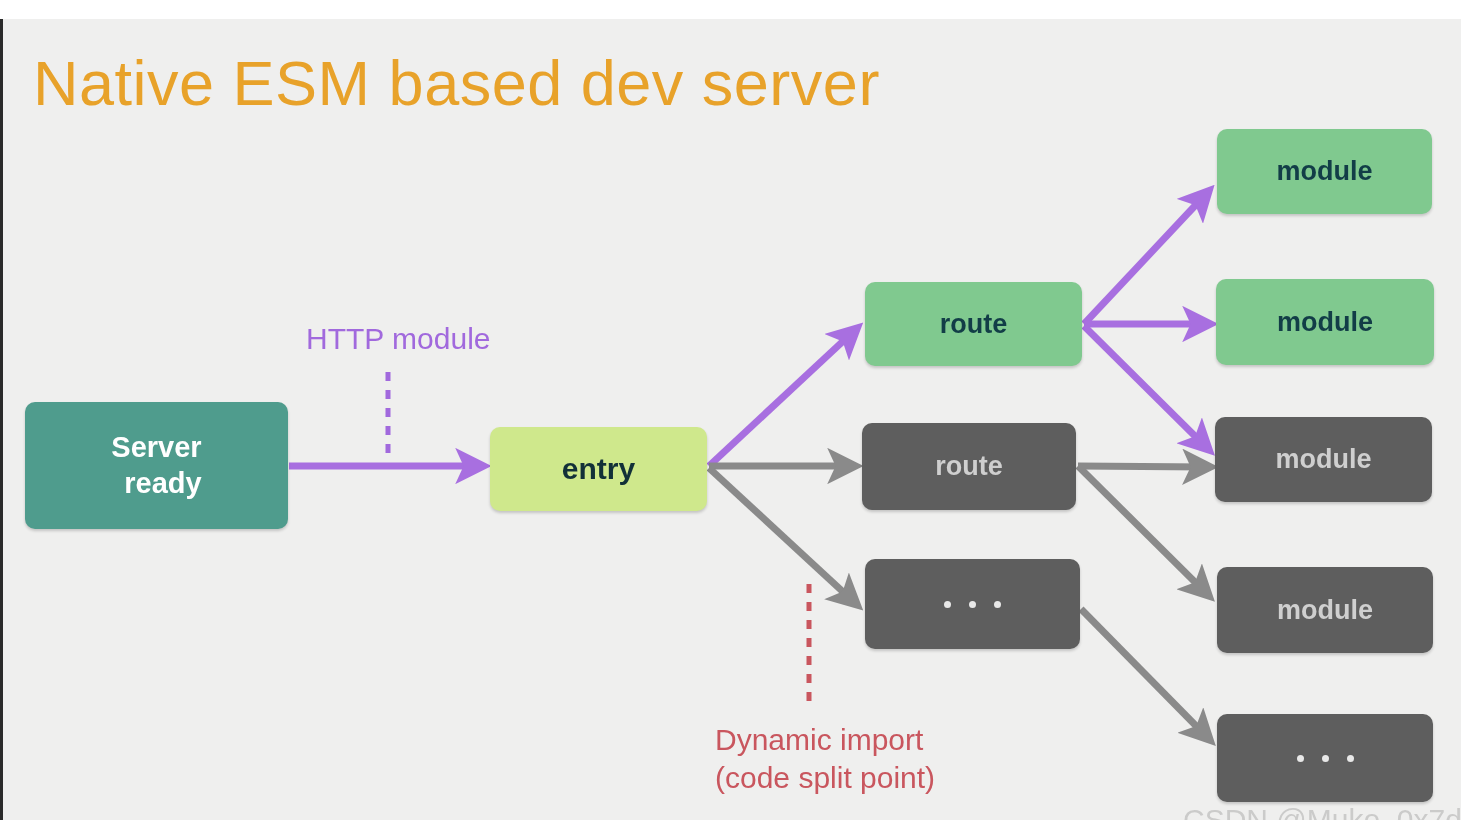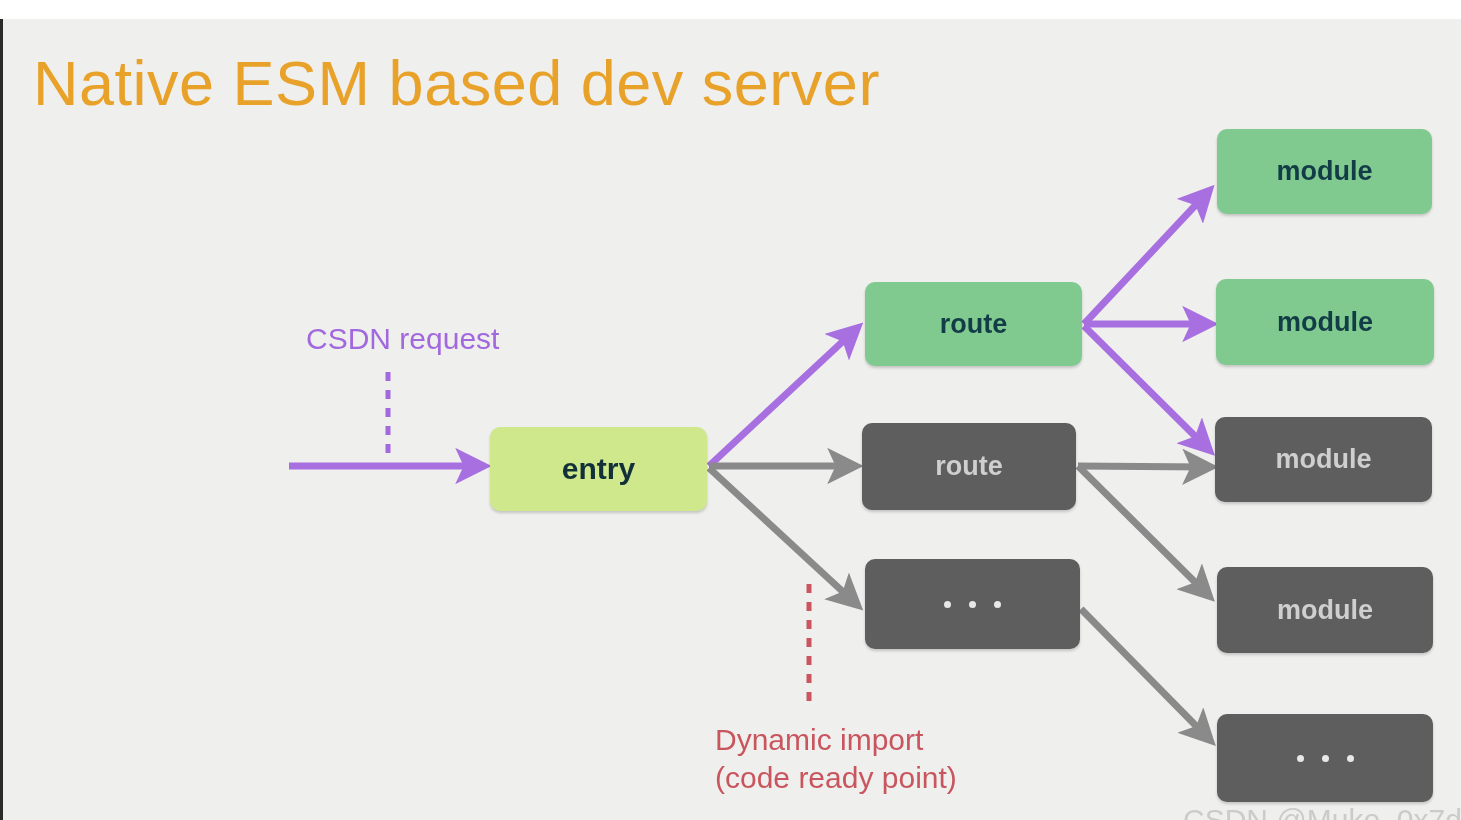--- a/index.html
+++ b/index.html
@@ -143,20 +143,24 @@
 
     <line x1="1075" y1="447" x2="1203" y2="574" stroke="#8a8a8a" stroke-width="7" marker-end="url(#ah-grey)"></line>
 
     <line x1="1078" y1="590" x2="1204" y2="718" stroke="#8a8a8a" stroke-width="7" marker-end="url(#ah-grey)"></line>
 
     <line x1="385" y1="353" x2="385" y2="434" stroke="#a169dd" stroke-width="5" stroke-dasharray="9 9"></line>
 
     <line x1="806" y1="565" x2="806" y2="688" stroke="#c9565e" stroke-width="5" stroke-dasharray="9 9"></line>
   </svg>
 
+  <div class="node node-teal" style="left:22px; top:383px; width:263px; height:127px;">
+    <span class="label">Server
+ready</span>
+  </div>
 
   <div class="node node-lime" style="left:487px; top:408px; width:217px; height:84px;">
     <span class="label">entry</span>
   </div>
 
   <div class="node node-green" style="left:862px; top:263px; width:217px; height:84px;">
     <span class="label">route</span>
   </div>
 
   <div class="node node-grey" style="left:859px; top:404px; width:214px; height:87px;">
@@ -188,20 +192,20 @@
   </div>
 
   <div class="node node-grey" style="left:1214px; top:695px; width:216px; height:88px;">
     <span class="dots">
         <i></i>
         <i></i>
         <i></i>
       </span>
   </div>
 
-  <div class="anno" id="http-label">CSDN request</div>
+  <div class="anno" id="http-label">HTTP module</div>
 
   <div class="anno" id="dyn-label">Dynamic import
-(code ready point)</div>
+(code split point)</div>
 
   <div class="watermark" id="wm-2">CSDN @Muko_0x7d2</div>
 
 </div>
 
 </body></html>

